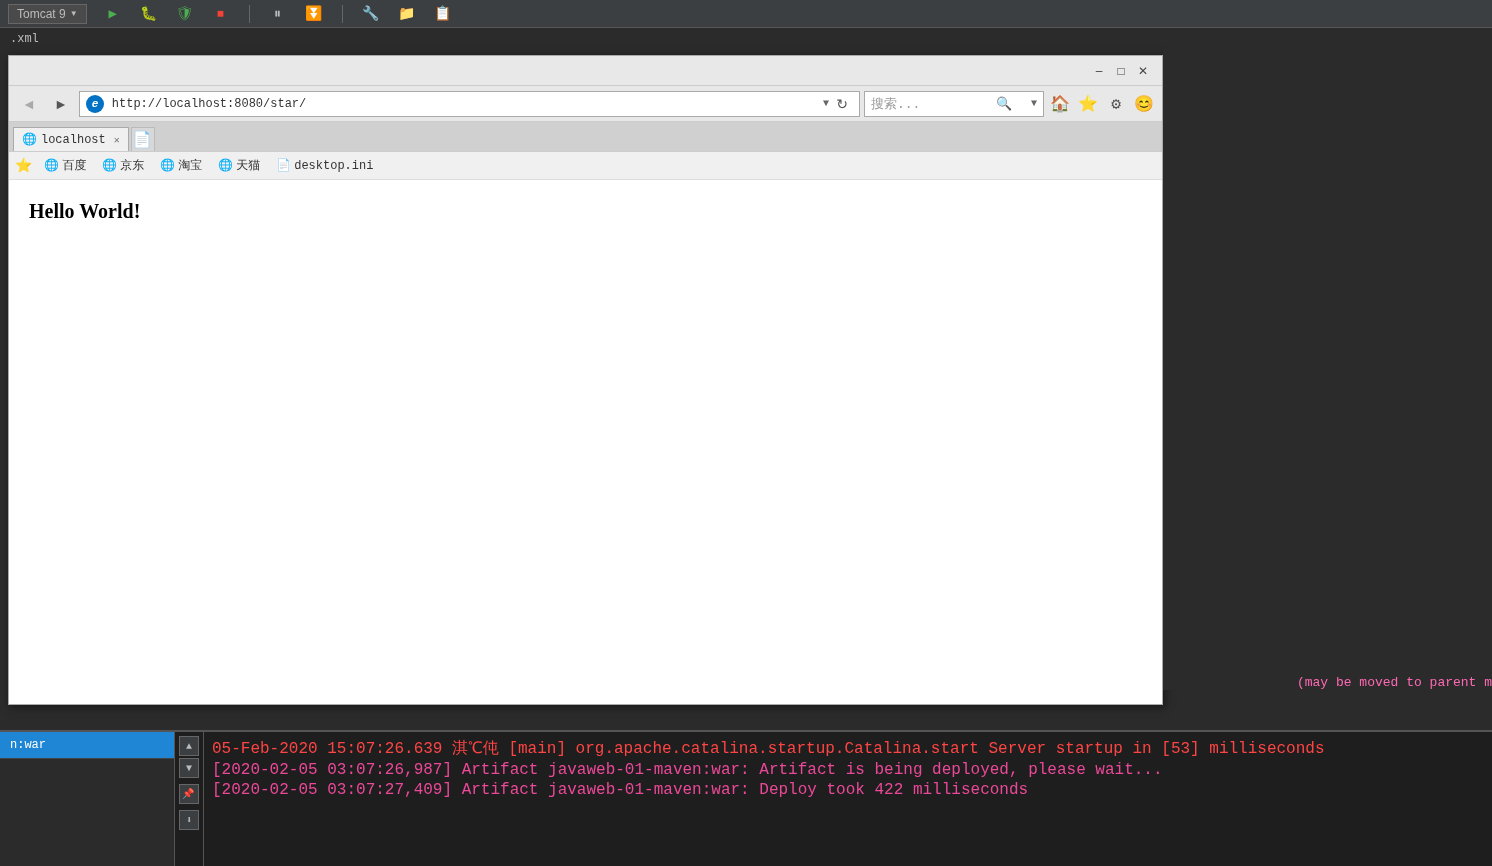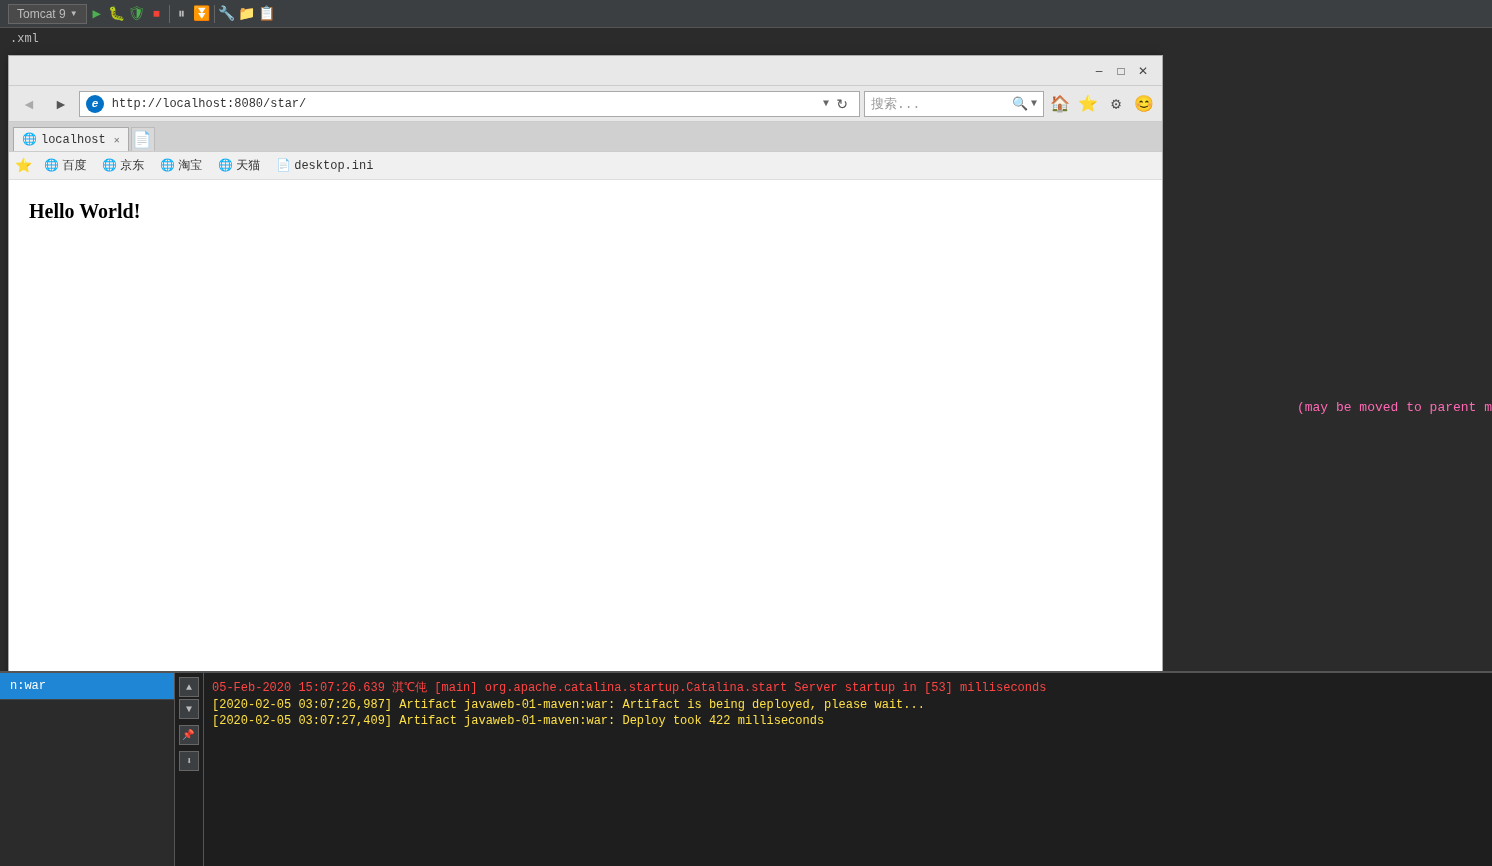--- a/index.html
+++ b/index.html
@@ -13,21 +13,21 @@
     }
 
     
     .ide-topbar {
       width: 100%;
       height: 28px;
       background: #3c3f41;
       display: flex;
       align-items: center;
       padding: 0 8px;
-      gap: 0;
+      gap: 16px;
       border-bottom: 1px solid #555;
     }
     .ide-title-btn {
       background: #4a4a4a;
       border: 1px solid #666;
       color: #bbbbbb;
       font-size: 12px;
       padding: 2px 8px;
       cursor: pointer;
       display: flex;
@@ -190,21 +190,21 @@
     .search-bar {
       width: 180px;
       height: 26px;
       border: 1px solid #aaa;
       background: white;
       font-size: 13px;
       padding: 0 6px;
       color: #999;
       display: flex;
       align-items: center;
-      gap: 2px;
+      gap: 18px;
     }
     .search-text {
       flex: 1;
       font-size: 13px;
       color: #999;
     }
     .search-icon-btn {
       color: #666;
       font-size: 13px;
       cursor: pointer;
@@ -321,39 +321,39 @@
     
     .right-panel {
       position: absolute;
       right: 0;
       top: 0;
       width: calc(1492px - 1163px);
       height: 640px;
       background: #2b2b2b;
       overflow: hidden;
       display: flex;
-      align-items: flex-start;
+      align-items: flex-end;
       justify-content: flex-end;
       padding-top: 350px;
     }
     .ide-code-text {
       color: #ff69b4;
       font-family: 'Courier New', monospace;
       font-size: 13px;
       white-space: nowrap;
       padding-right: 0;
     }
 
     
     .bottom-panel {
       position: absolute;
       bottom: 0;
       left: 0;
       width: 100%;
-      height: 195px;
+      height: 136px;
       background: #1e1e1e;
       border-top: 2px solid #555;
       display: flex;
     }
 
     .bottom-left-tabs {
       width: 175px;
       background: #2b2b2b;
       border-right: 1px solid #555;
       display: flex;
@@ -408,26 +408,26 @@
     .console-output {
       flex: 1;
       padding: 6px 8px;
       overflow: hidden;
       display: flex;
       flex-direction: column;
       gap: 2px;
     }
     .console-line {
       font-family: 'Courier New', monospace;
-      font-size: 12px;
+      font-size: 16px;
       white-space: nowrap;
       overflow: hidden;
     }
     .console-red { color: #ff4444; }
-    .console-green { color: #fde047; }
+    .console-green { color: #ec4899; }
     .console-white { color: #cccccc; }
   </style>
 </head>
 <body>
 
 <div class="ide-topbar">
   <button class="ide-title-btn">
     <span>Tomcat 9</span>
     <span class="dropdown-arrow">▼</span>
   </button>

